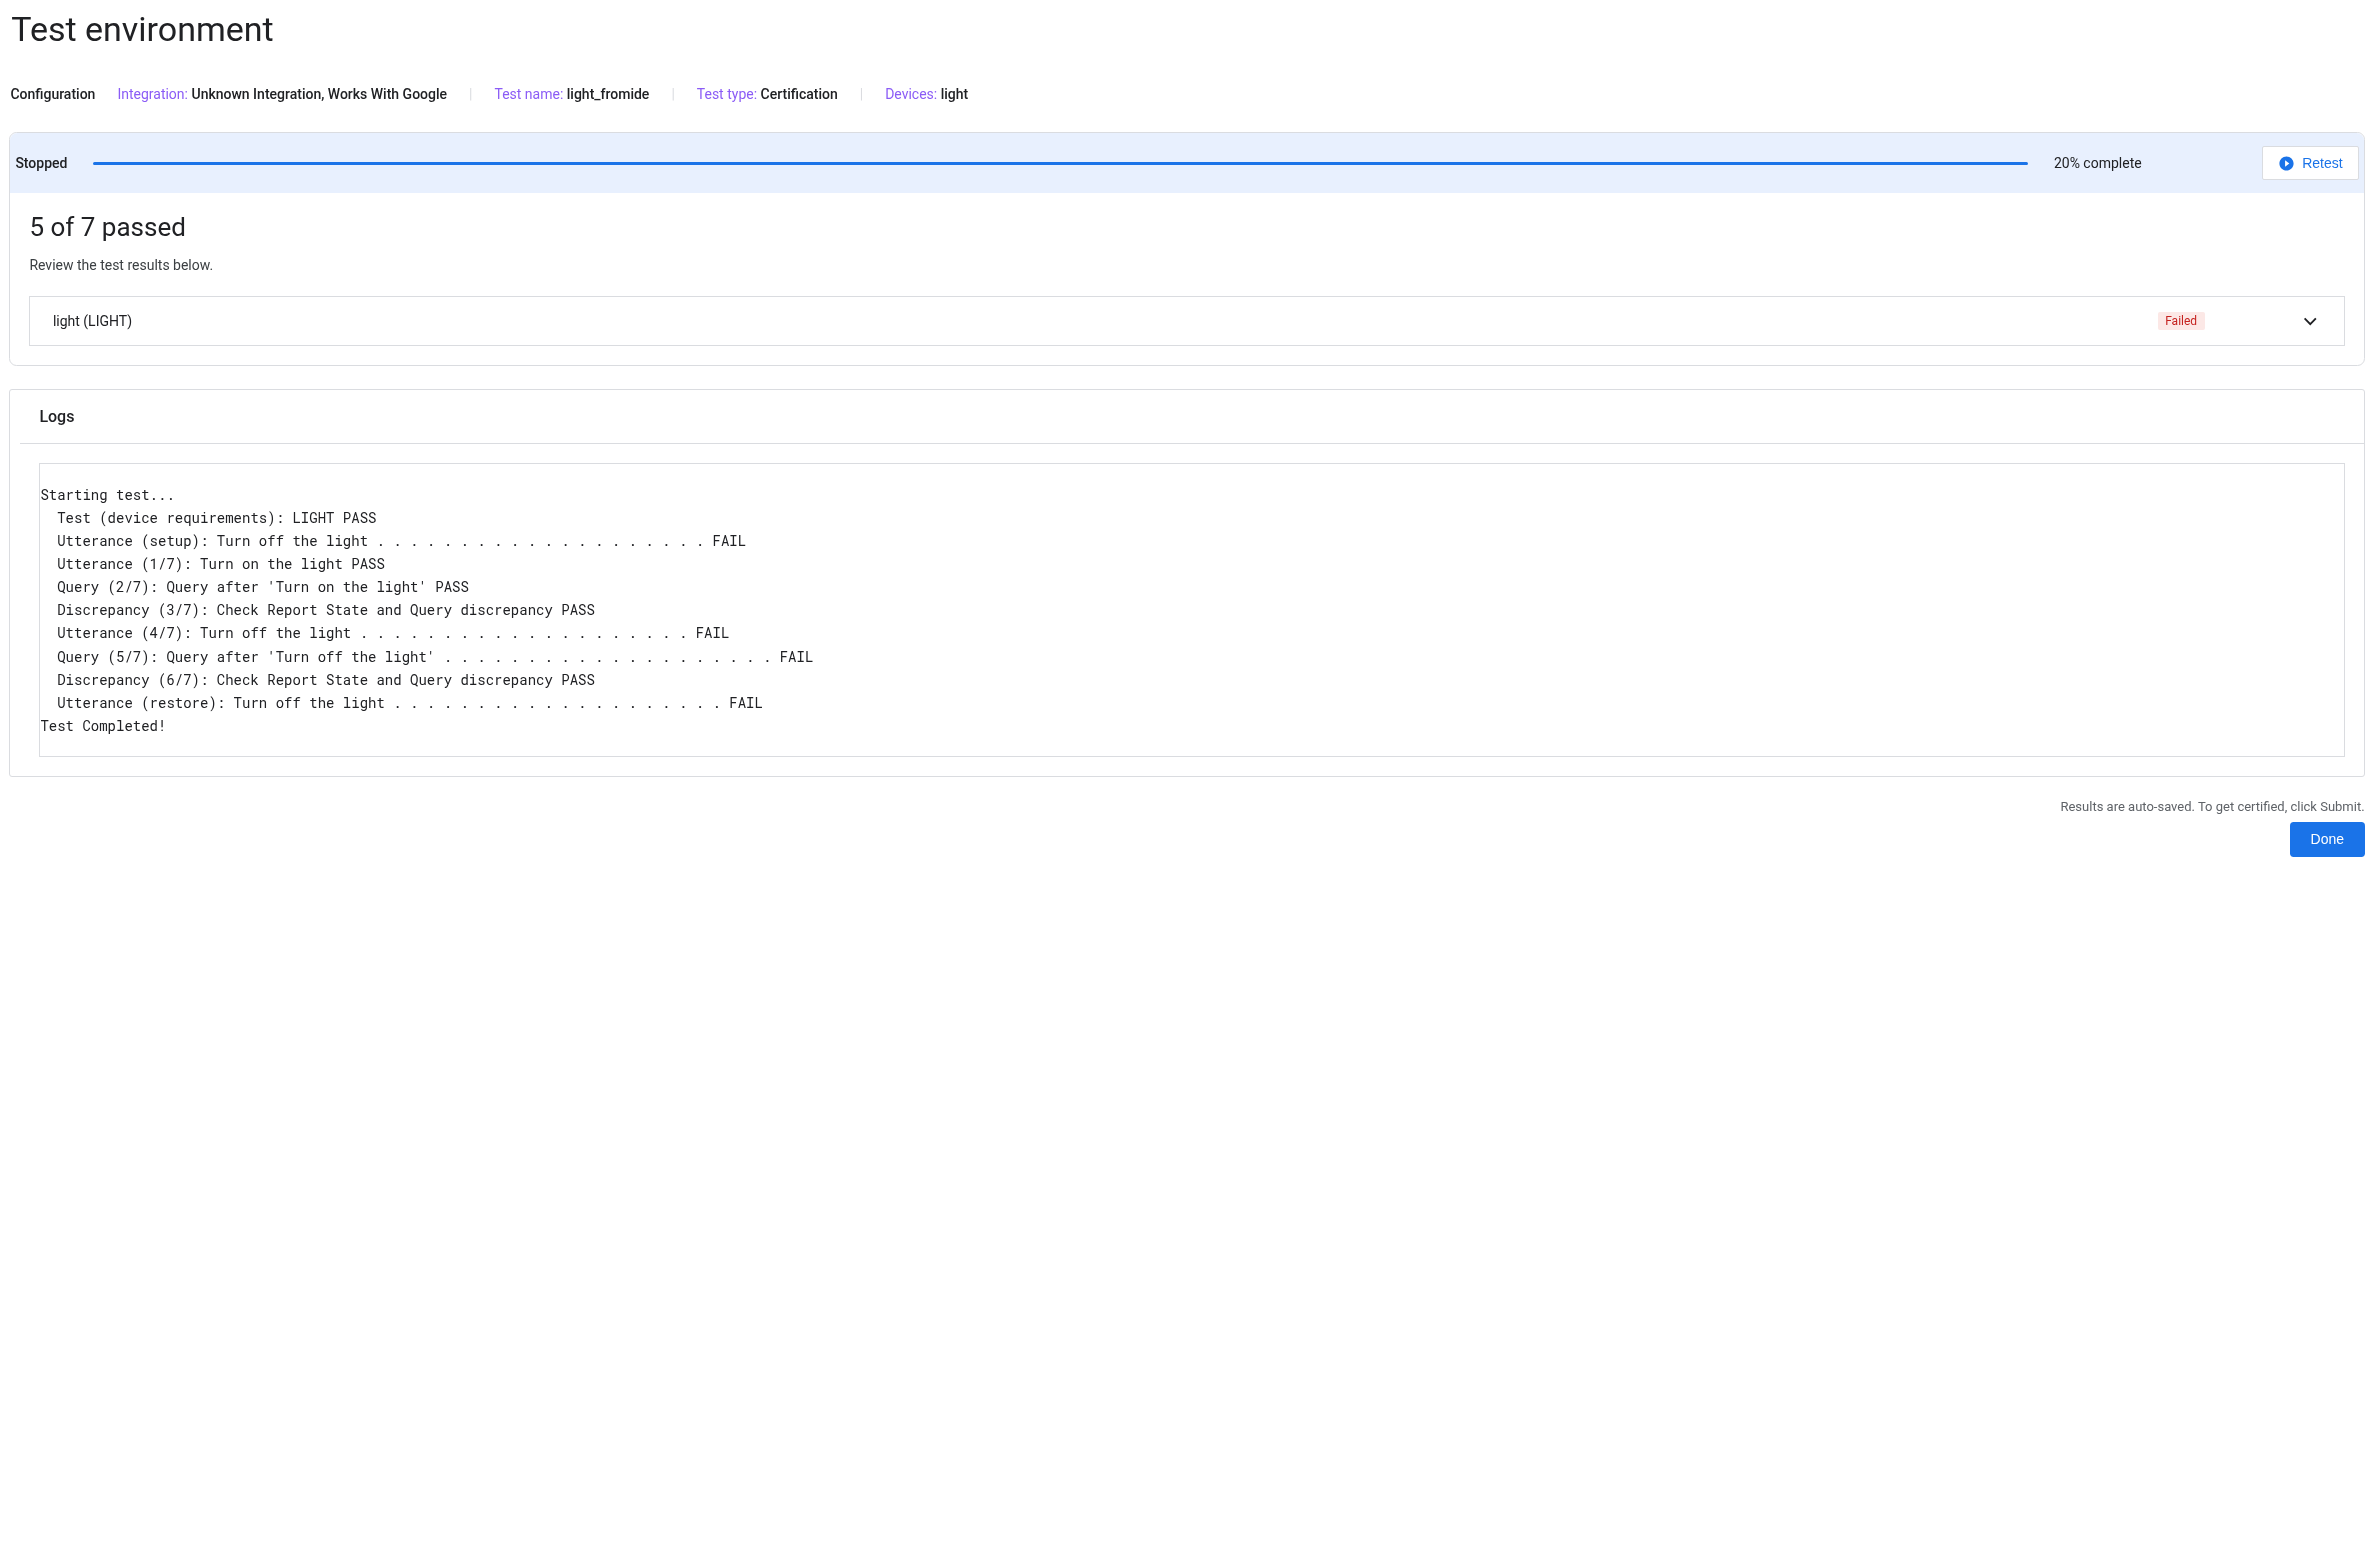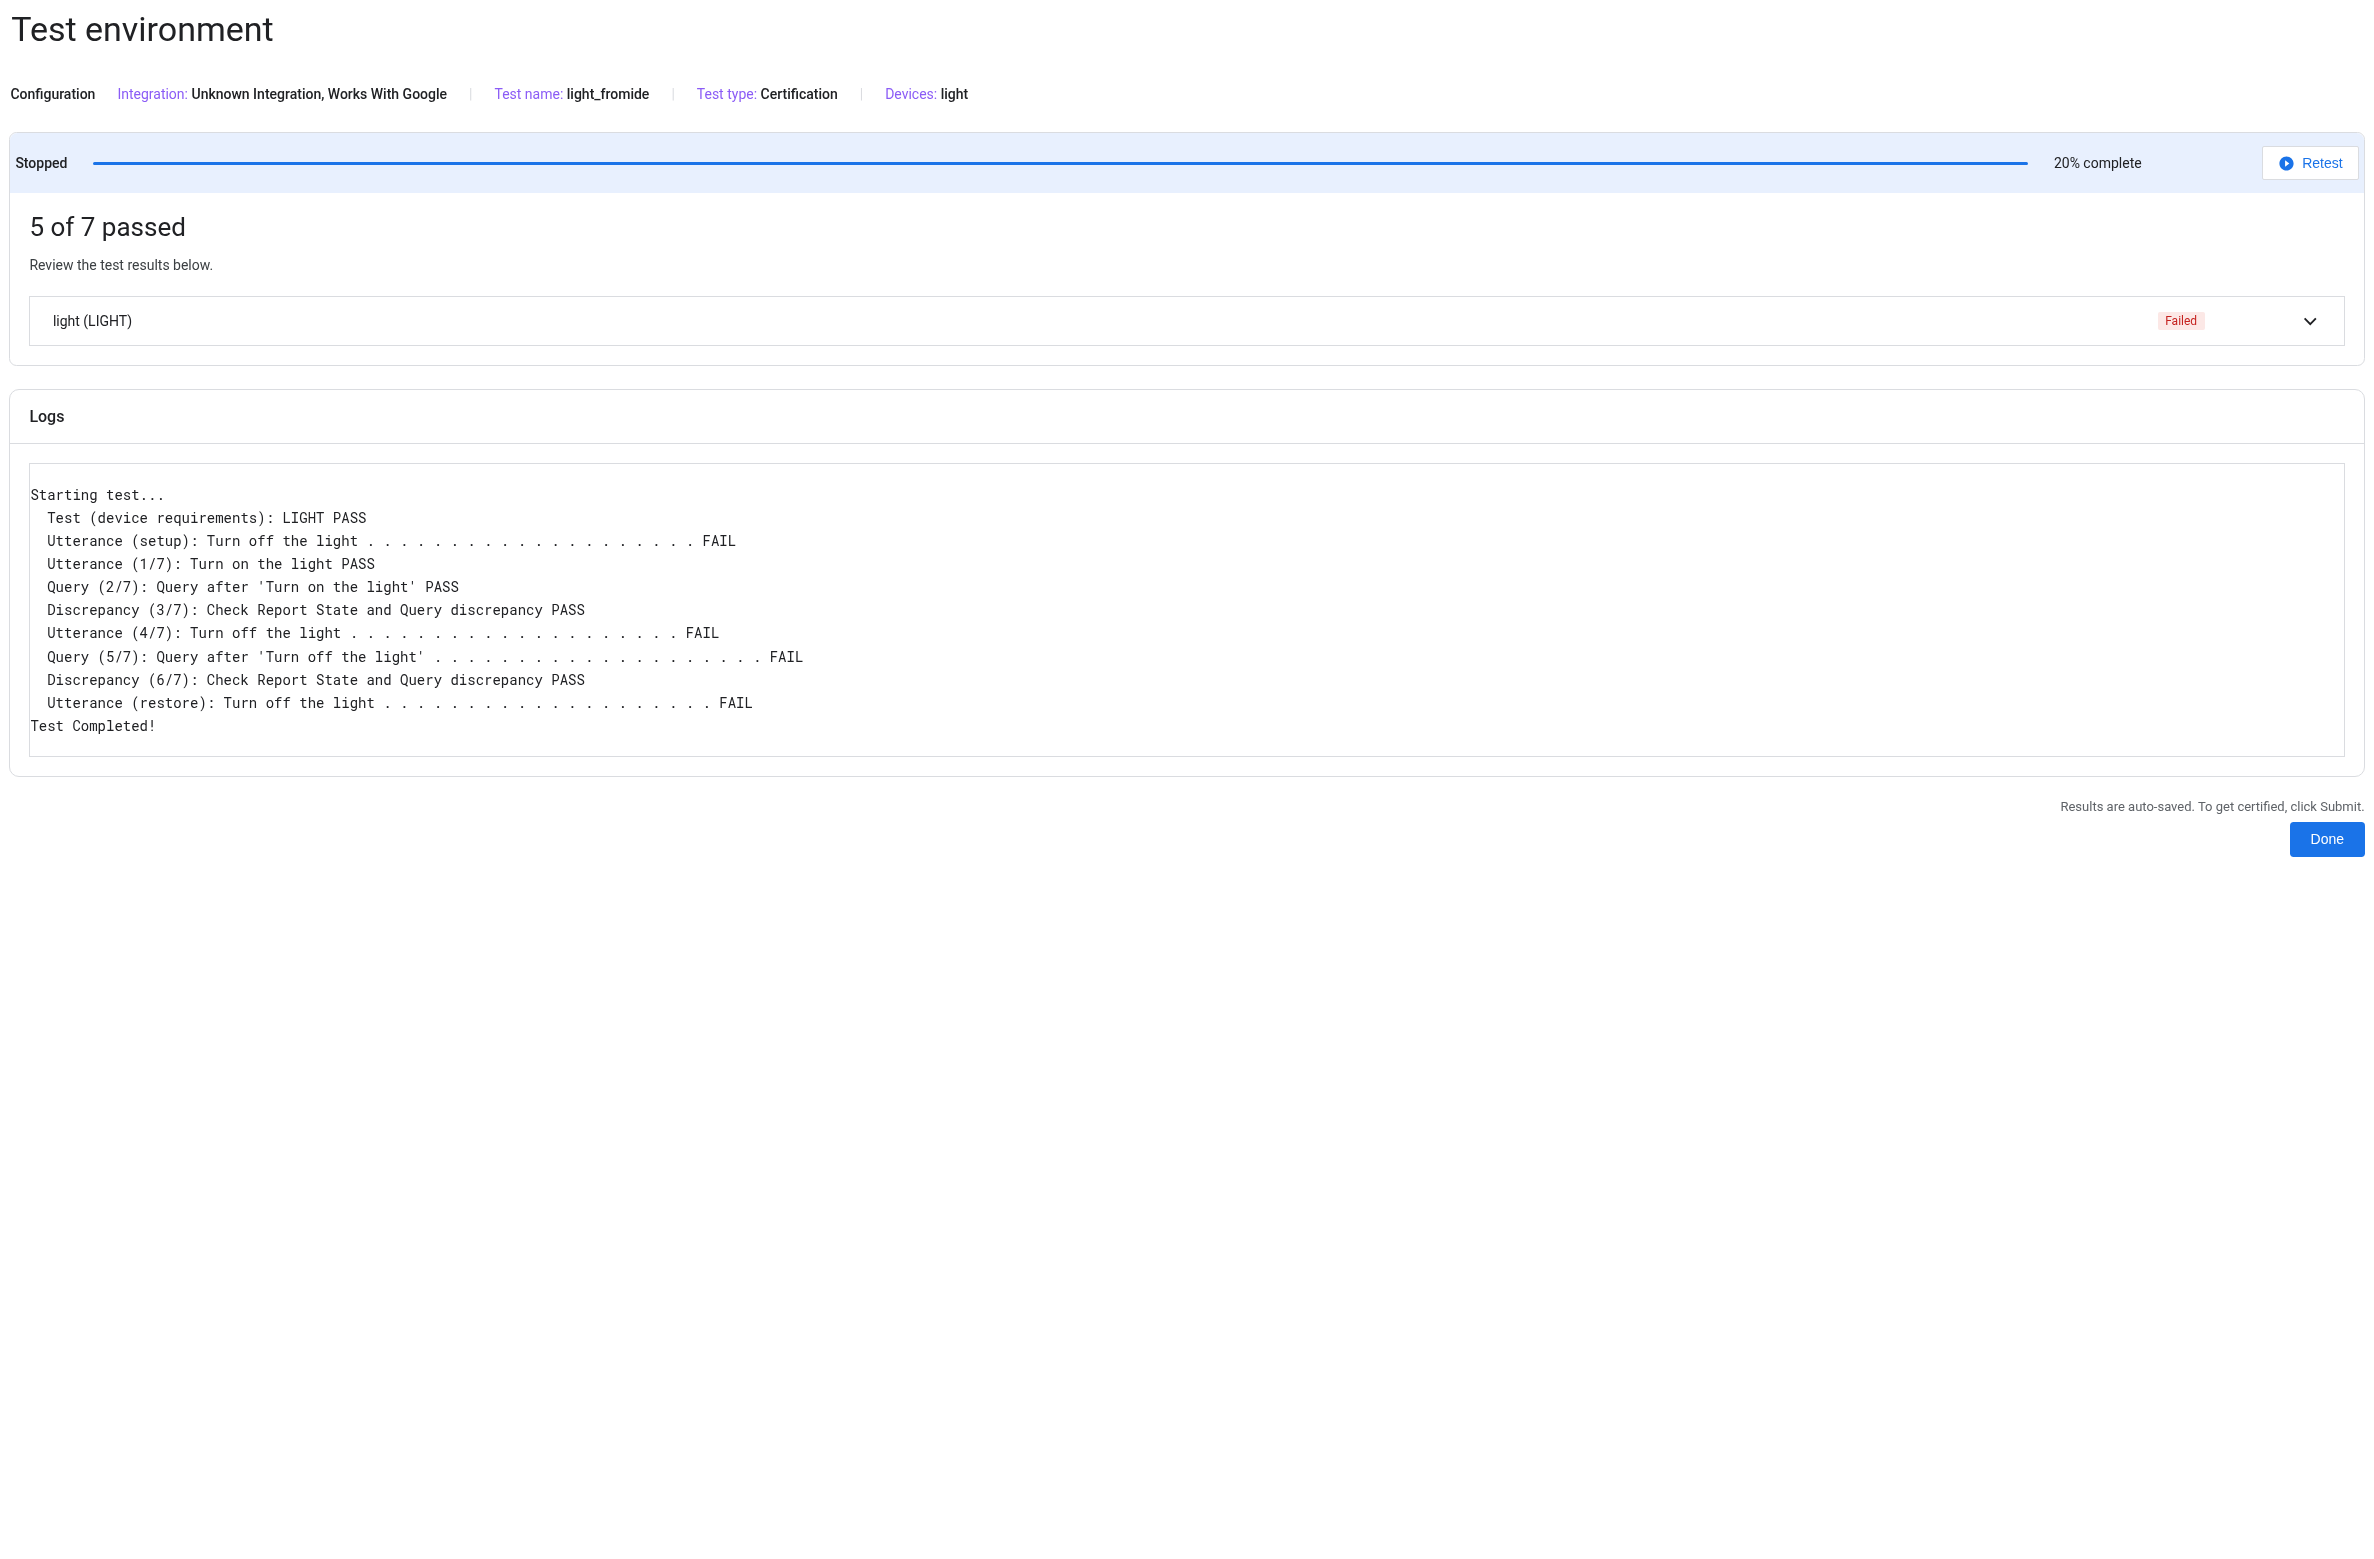--- a/index.html
+++ b/index.html
@@ -134,22 +134,23 @@
   }
   .chevron-icon {
     width: 22.5px;
     height: 22.5px;
     stroke: #202124;
     stroke-width: 2;
     fill: none;
   }
   .logs-card {
     border: 0.9px solid #dadce0;
-    border-radius: 10px;
+    border-radius: 3px;
     margin-bottom: 22.5px;
+    padding-left: 10px;
   }
   .logs-header {
     padding: 17px 19px;
     font-size: 16px;
     font-weight: 500;
     border-bottom: 0.9px solid #dadce0;
   }
   .logs-content {
     padding: 19px;
   }

